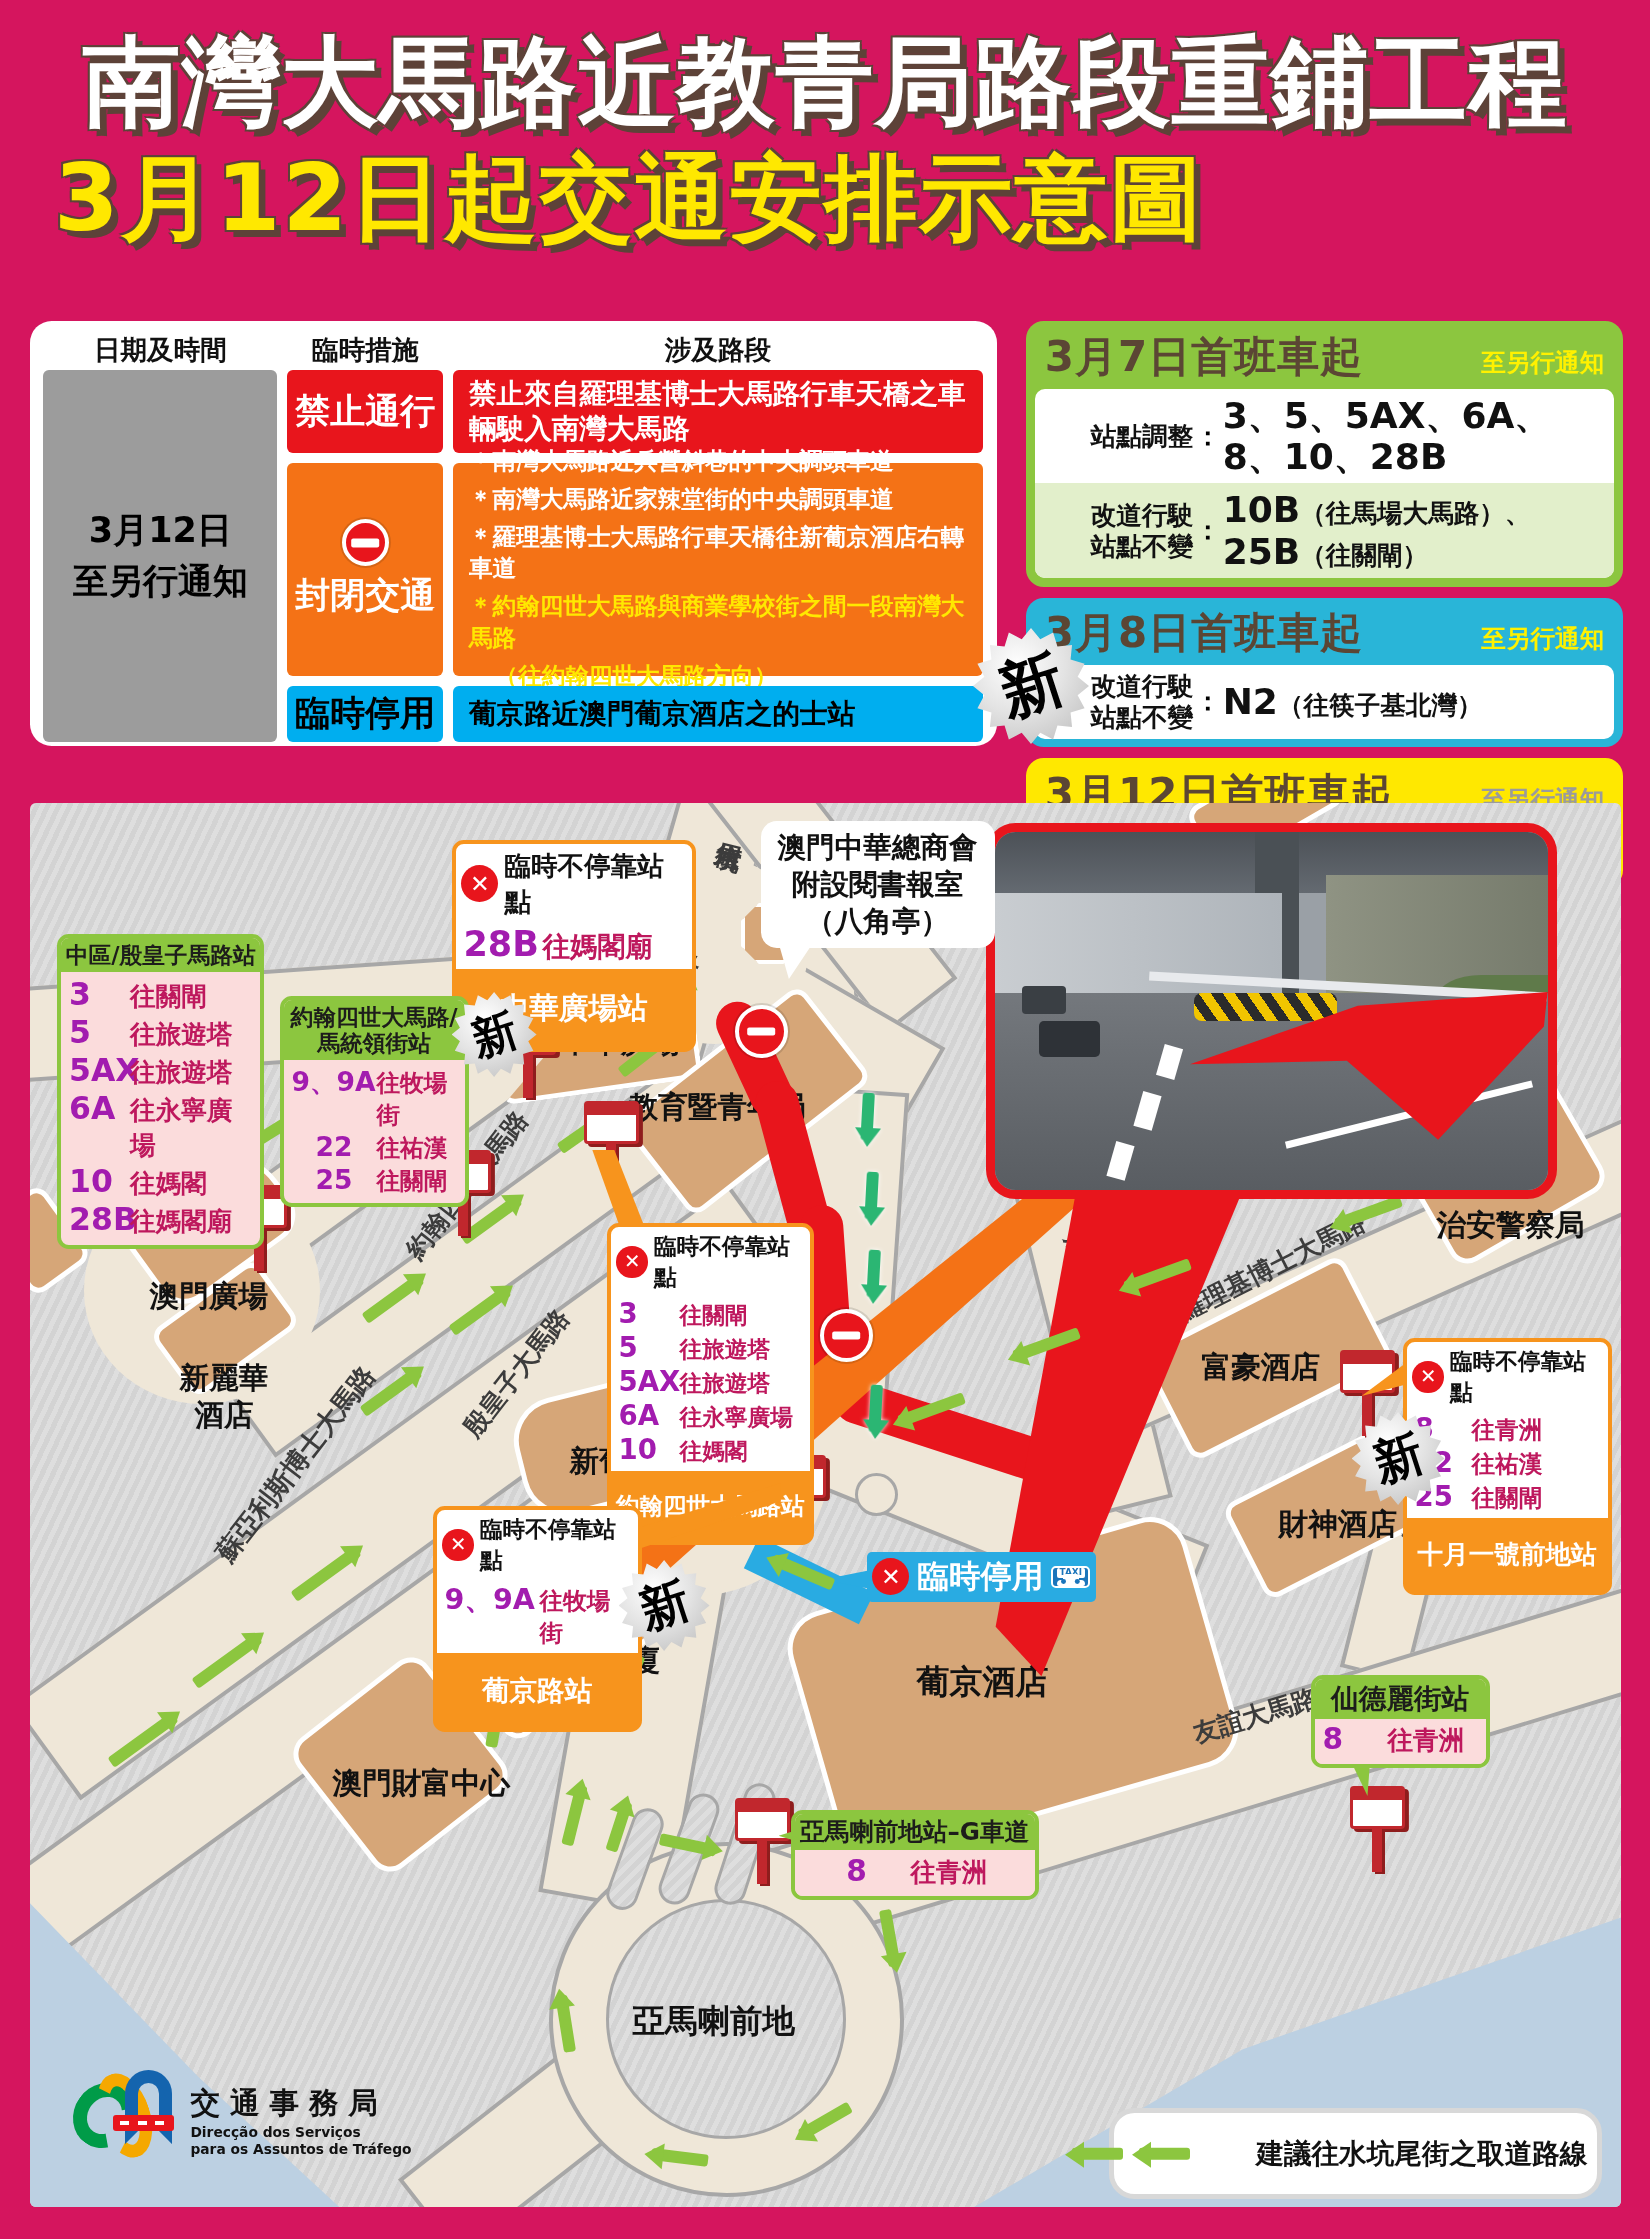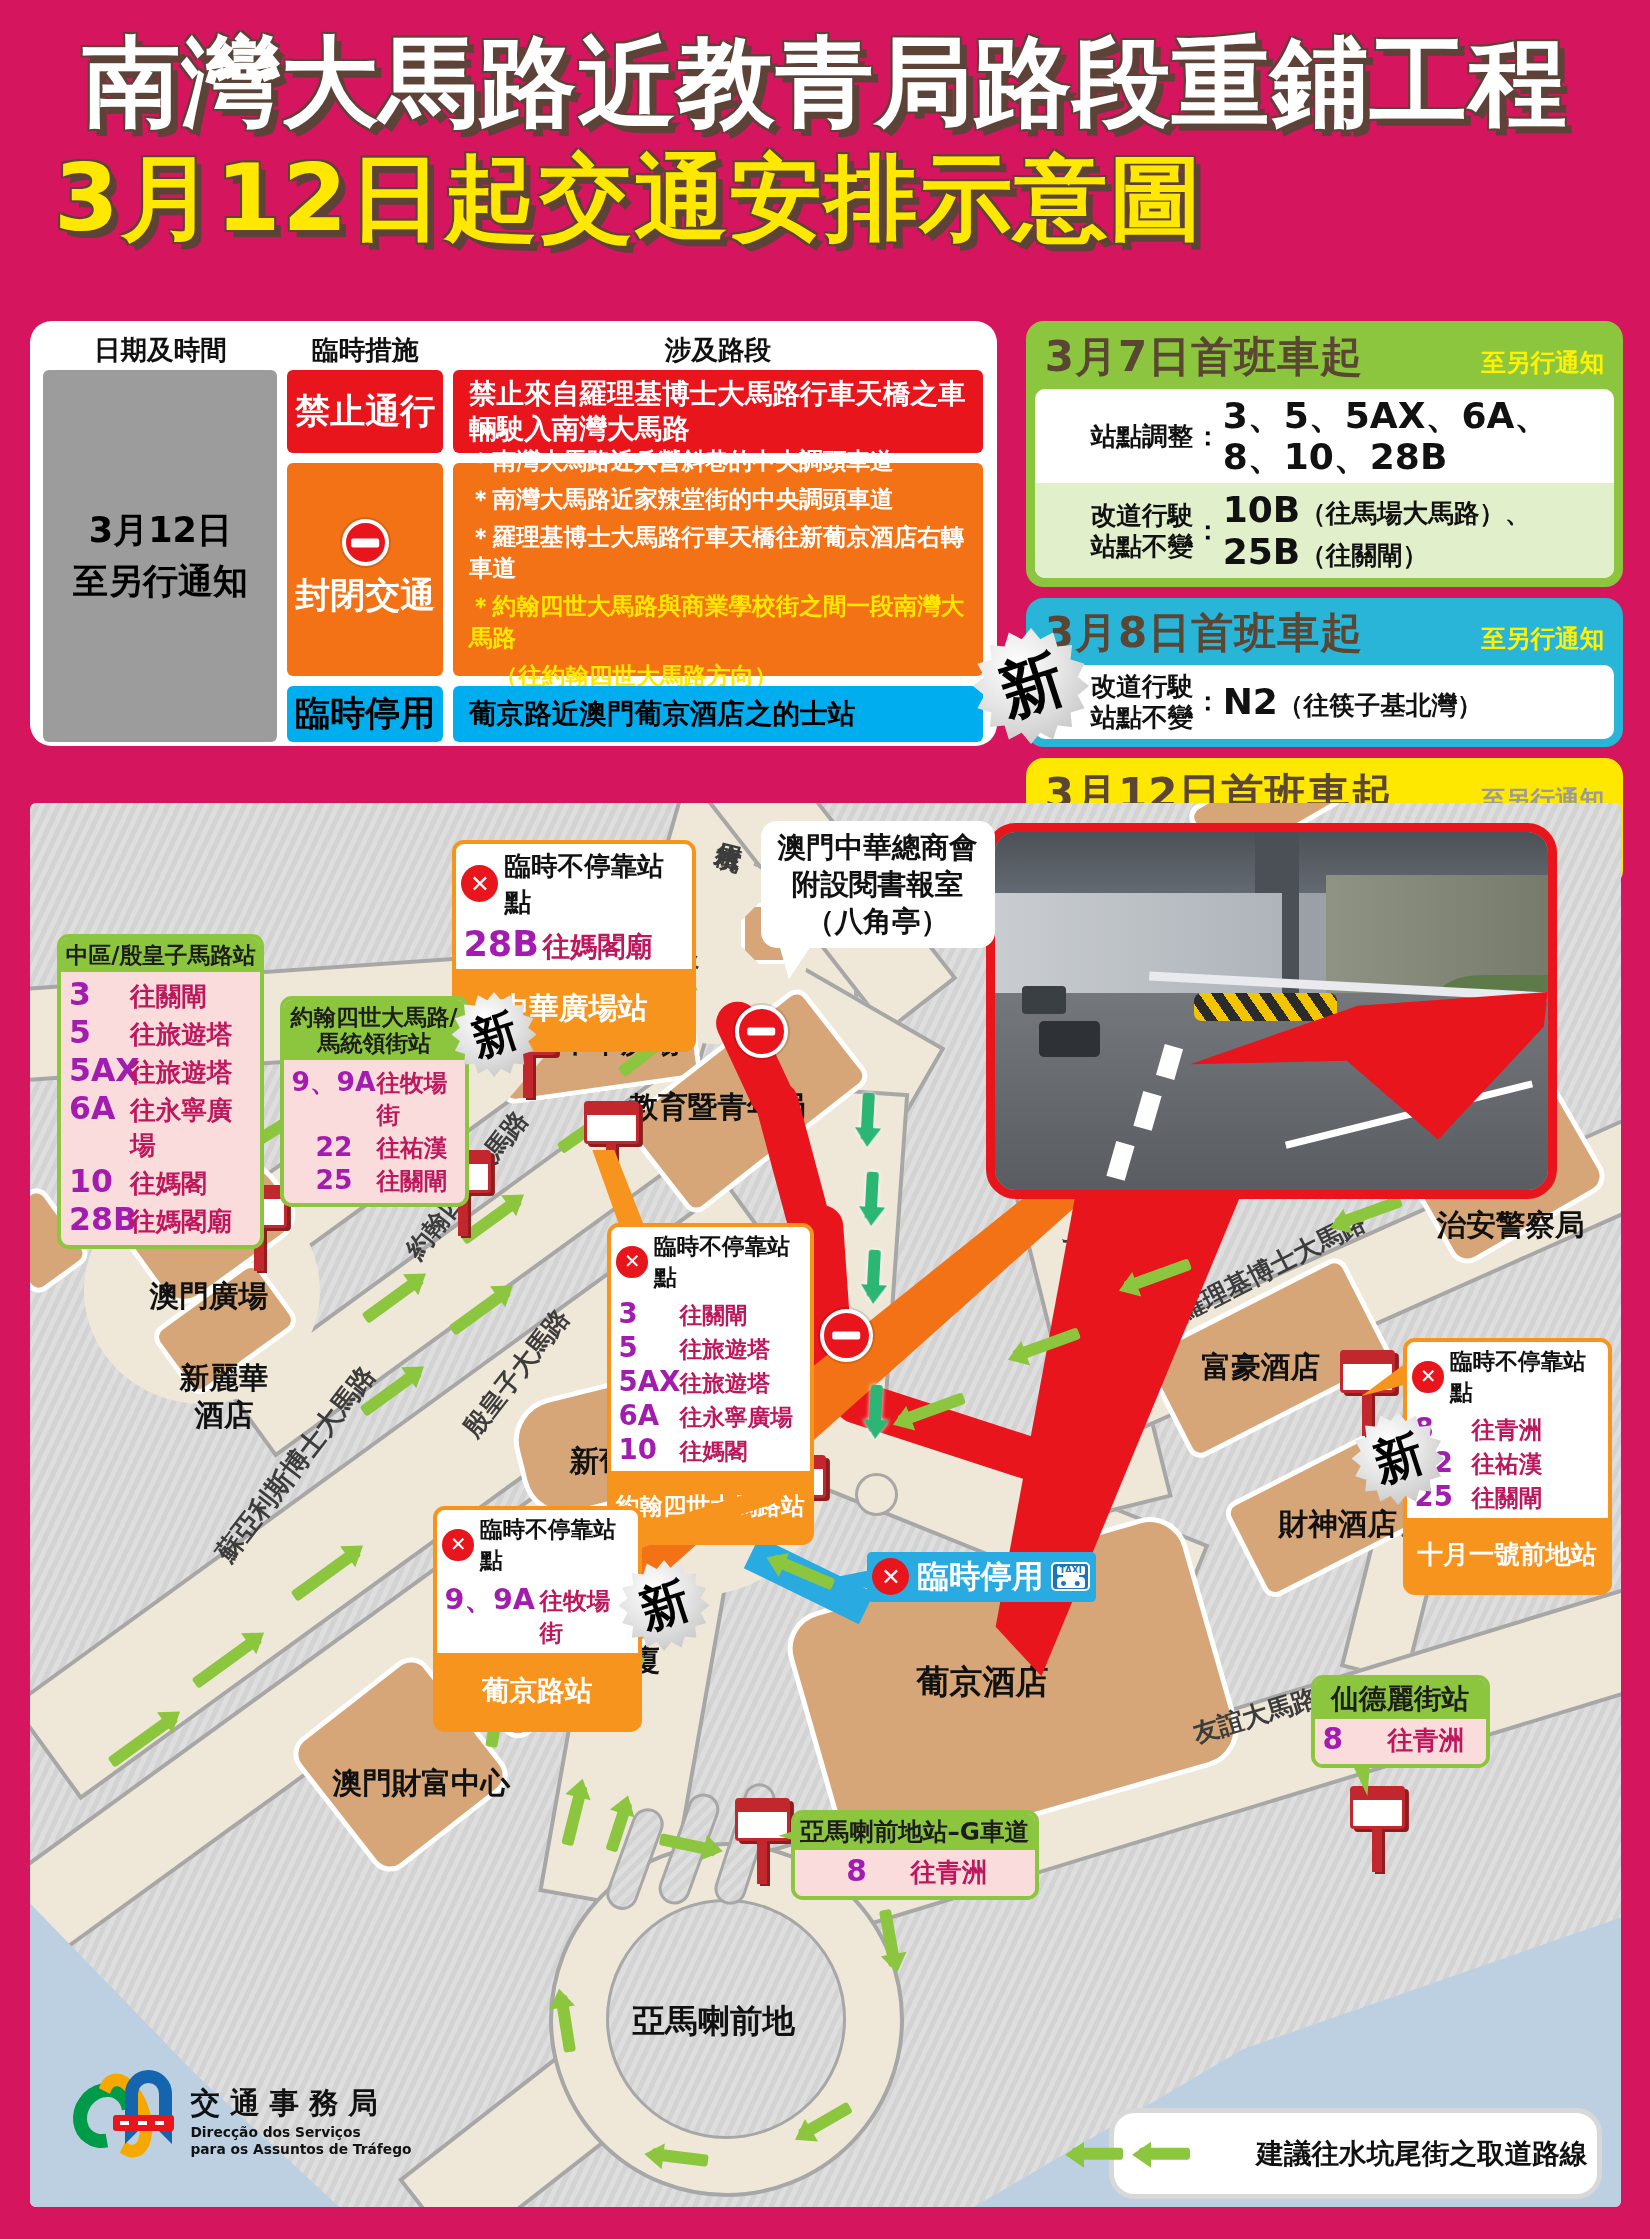--- a/index.html
+++ b/index.html
@@ -92,21 +92,21 @@
   .rno { font-weight:bold; color:#a21caf; flex:none; }
   .rdest { color:#be185d; font-weight:bold; }
   .co-green { background:#FBDCDC; border:4.9px solid #8CC63F; border-radius:11.8px; overflow:hidden; }
   .co-ghead { background:#8CC63F; color:#1d1d1b; font-weight:bold; text-align:center; padding:3.9px 2px; line-height:1.15; }
   .co-gbody { padding:3.9px 7.9px 5.9px; }
   .ptr { position:absolute; }
   .bubble { position:absolute; background:#fff; border-radius:15.8px; text-align:center; font-weight:bold; color:#111; }
 
   .taxi-label { position:absolute; background:#29ABE2; border-radius:4.9px; display:flex; align-items:center; gap:7.9px; padding:3.9px 5.9px; }
   .taxi-label .tl-text { color:#fff; font-weight:bold; font-size:31.5px; }
-  .taxi-icon { width:39px; height:29px; background:#1B75BB; border:2px solid #fff; border-radius:4.9px; display:flex; flex-direction:column; align-items:center; justify-content:center; gap:2px; flex:none; }
+  .taxi-icon { width:39px; height:22px; background:#1B75BB; border:2px solid #fff; border-radius:4.9px; display:flex; flex-direction:column; align-items:center; justify-content:center; gap:2px; flex:none; }
   .taxi-plate { background:#fff; color:#1B75BB; font-size:8.9px; font-weight:bold; line-height:1.1; padding:0 3px; border-radius:2px; }
   .taxi-car { position:relative; width:27.6px; height:10.8px; background:#fff; border-radius:3.9px 3.9px 2px 2px; }
   .taxi-car::before { content:''; position:absolute; left:5.9px; top:-5.9px; width:15.8px; height:6.9px; background:#fff; border-radius:3px 3px 0 0; }
   .taxi-car::after { content:''; position:absolute; left:3.9px; bottom:2px; width:4.9px; height:4.9px; background:#1B75BB; border-radius:50%; box-shadow:13.8px 0 0 #1B75BB; }
 
   .legend { position:absolute; left:1079px; top:1305px; width:493px; height:91px; background:#fff; border:5.9px solid #d8d8d8; border-radius:25.6px; display:flex; align-items:center; justify-content:center; gap:15.8px; }
   .legend .ga { position:relative; transform:rotate(180deg); }
   .legend .ltext { font-size:27.6px; font-weight:bold; color:#111; }
 
   

